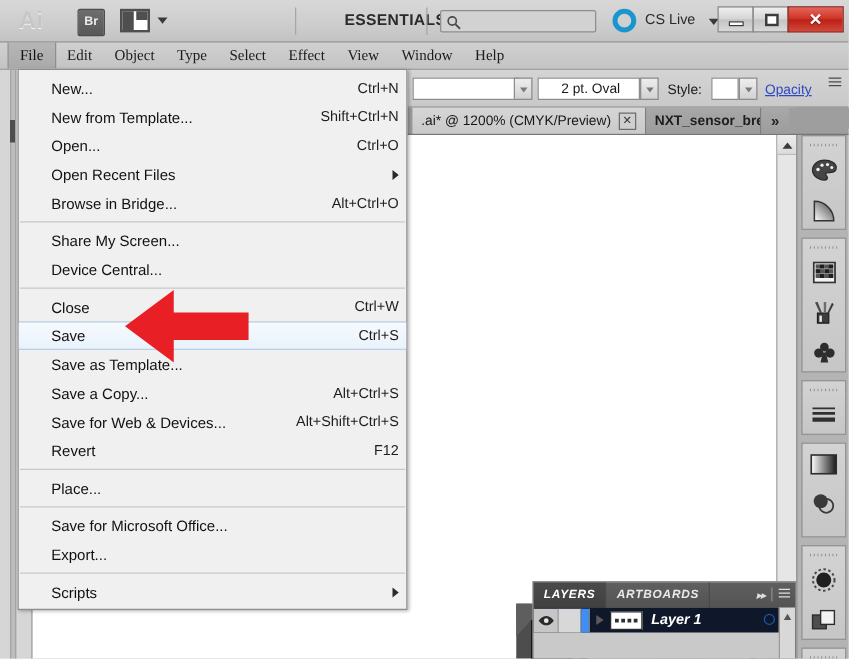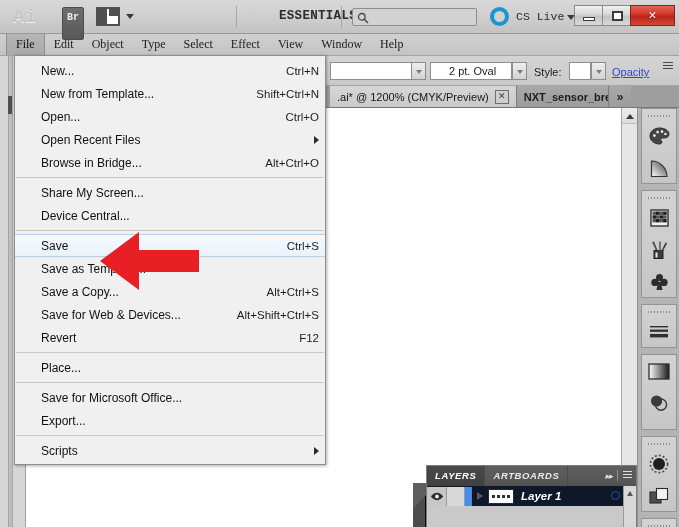--- a/index.html
+++ b/index.html
@@ -27,38 +27,37 @@
   }
 
   
   .titlebar {
     position: absolute;
     left: 0; top: 0;
     width: 679px; height: 34px;
     background: linear-gradient(to bottom, #d8d8d8 0%, #cfcfcf 50%, #c3c3c3 100%);
     border-bottom: 1px solid #9a9a9a;
     box-sizing: border-box;
-    font-family: Liberation Mono, monospace;
   }
   .ai-logo {
     position: absolute;
     left: 8px; top: 5px;
     width: 34px; height: 24px;
     color: #c6c6c6;
     font-size: 19px;
     font-weight: bold;
     letter-spacing: 0.5px;
     line-height: 24px;
     text-align: center;
     text-shadow: 0 1px 0 #f2f2f2;
   }
   .br-btn {
     position: absolute;
     left: 62px; top: 7px;
-    width: 22px; height: 33px;
+    width: 22px; height: 22px;
     background: linear-gradient(to bottom, #6e6e6e, #585858);
     border: 1px solid #4d4d4d;
     border-radius: 2px;
     color: #ececec;
     font-size: 10px;
     font-weight: bold;
     line-height: 19px;
     text-align: center;
     box-sizing: border-box;
   }
@@ -984,20 +983,24 @@
         <span class="dd-accel">Alt+Ctrl+O</span>
       </div>
       <div class="dd-sep"></div>
       <div class="dd-row">
         <span class="dd-label">Share My Screen...</span>
       </div>
       <div class="dd-row">
         <span class="dd-label">Device Central...</span>
       </div>
       <div class="dd-sep"></div>
+      <div class="dd-row">
+        <span class="dd-label">Close</span>
+        <span class="dd-accel">Ctrl+W</span>
+      </div>
       <div class="dd-row sel">
         <span class="dd-label">Save</span>
         <span class="dd-accel">Ctrl+S</span>
       </div>
       <div class="dd-row">
         <span class="dd-label">Save as Template...</span>
       </div>
       <div class="dd-row">
         <span class="dd-label">Save a Copy...</span>
         <span class="dd-accel">Alt+Ctrl+S</span>

